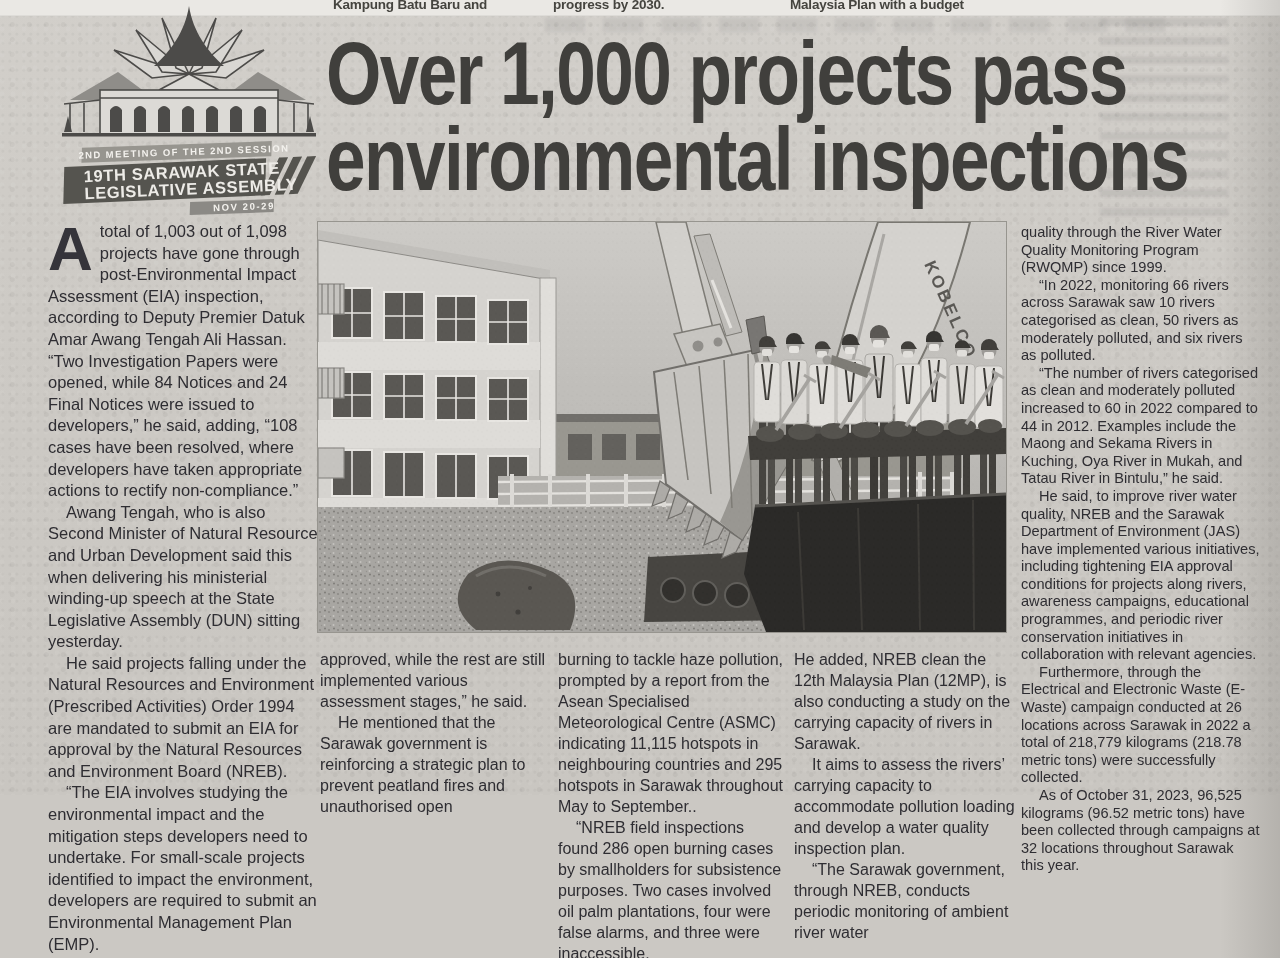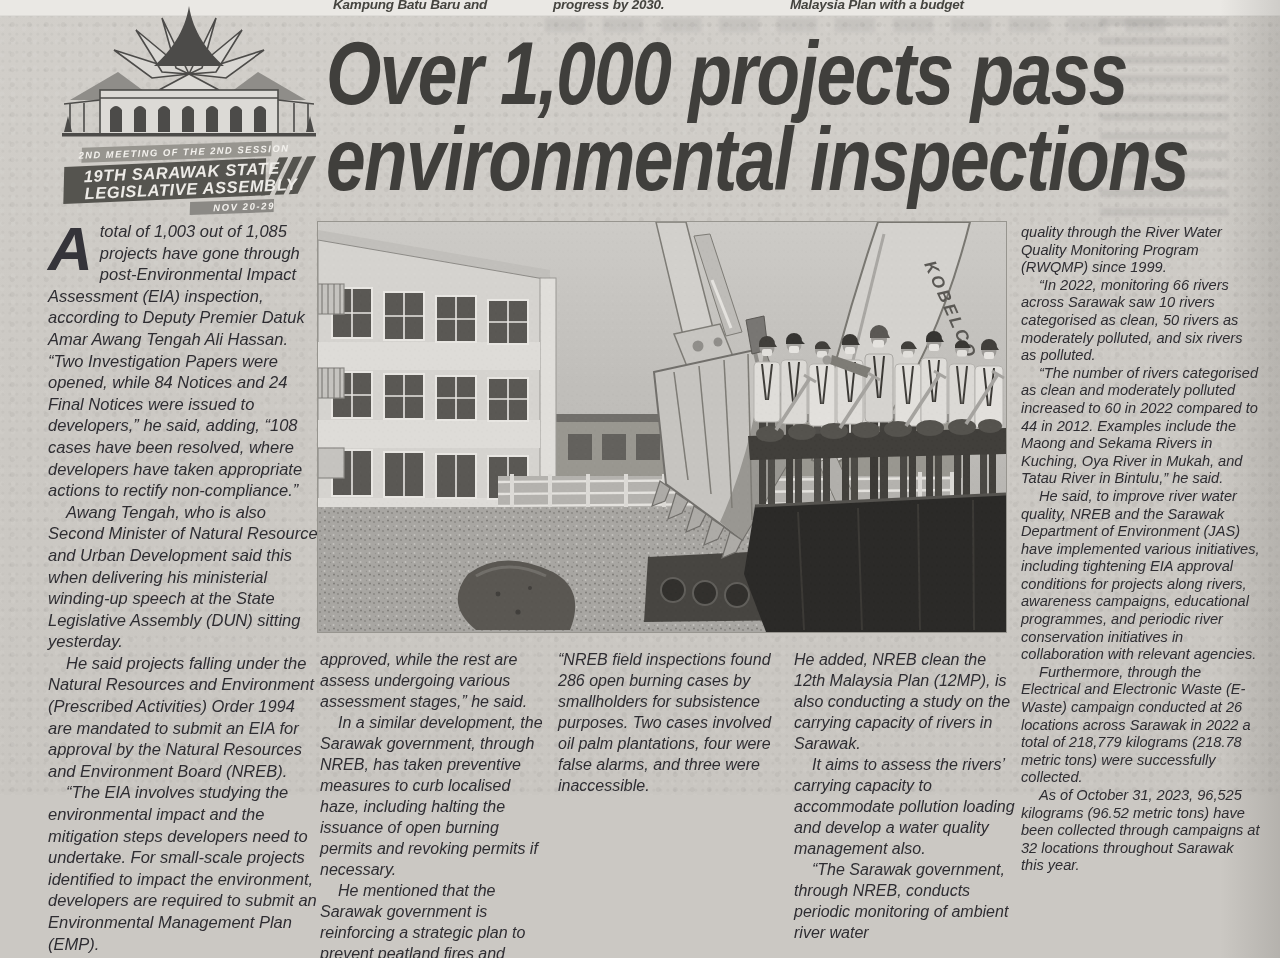--- a/index.html
+++ b/index.html
@@ -10,21 +10,20 @@
   }
   #page{
     position:relative;width:1280px;height:795px;
     background:
       radial-gradient(circle at 18% 22%, rgba(255,255,255,.05) 0 2px, transparent 3px),
       radial-gradient(circle at 72% 64%, rgba(0,0,0,.04) 0 2px, transparent 3px),
       radial-gradient(circle at 40% 80%, rgba(0,0,0,.03) 0 1px, transparent 2px),
       linear-gradient(180deg,#d2cfca 0%,#cdcac5 40%,#c9c6c1 100%);
     background-size: 11px 13px, 17px 15px, 7px 9px, 100% 100%;
     color:#2e2d32;
-    font-style:italic;
   }
   .top-strip{
     position:absolute;left:0;top:0;width:1280px;height:15px;
     background:#eae8e4;overflow:hidden;
     border-bottom:1px solid rgba(0,0,0,.05);
   }
   .frag{position:absolute;top:-3px;font-size:13.5px;font-weight:700;color:#45443f;letter-spacing:-0.2px;}
   .fold{position:absolute;right:0;top:0;width:60px;height:958px;
     background:linear-gradient(90deg,transparent,rgba(64,62,58,.16));pointer-events:none;}
   .ghost{
@@ -436,35 +435,35 @@
           <line x1="540" y1="286" x2="544" y2="408"></line>
         <line x1="600" y1="282" x2="602" y2="408"></line>
           <line x1="655" y1="278" x2="656" y2="408"></line>
       </g>
 
       <rect x="0" y="0" width="688" height="410" fill="url(#grav)" opacity="0.06"></rect>
     </svg>
   </div>
 
   <div class="col col-1">
-    <p class="lead"><span class="dropcap">A</span><span>total of 1,003 out of 1,085 projects have gone through post-Environmental Impact Assessment (EIA) inspection, according to Deputy Premier Datuk Amar Awang Tengah Ali Hassan.</span></p>
+    <p class="lead"><span class="dropcap">A</span><span>total of 1,003 out of 1,098 projects have gone through post-Environmental Impact Assessment (EIA) inspection, according to Deputy Premier Datuk Amar Awang Tengah Ali Hassan.</span></p>
     <span><p>“Two Investigation Papers were opened, while 84 Notices and 24 Final Notices were issued to developers,” he said, adding, “108 cases have been resolved, where developers have taken appropriate actions to rectify non-compliance.”</p><p>Awang Tengah, who is also Second Minister of Natural Resource and Urban Development said this when delivering his ministerial winding-up speech at the State Legislative Assembly (DUN) sitting yesterday.</p><p>He said projects falling under the Natural Resources and Environment (Prescribed Activities) Order 1994 are mandated to submit an EIA for approval by the Natural Resources and Environment Board (NREB).</p><p>“The EIA involves studying the environmental impact and the mitigation steps developers need to undertake. For small-scale projects identified to impact the environment, developers are required to submit an Environmental Management Plan (EMP).</p><p>“As of October 31 this year, 49 EIA reports and 78 EMPs have been received. Out of these, 48 EIA reports and 72 EMPs have been</p></span>
   </div>
 
   <div class="col col-2">
-      <p>approved, while the rest are assess undergoing various assessment stages,” he said.</p>
-      <p>In a similar development, the Sarawak government, through NREB, has taken preventive measures to curb localised haze, including halting the issuance of open burning permits and revoking permits if necessary.</p>
+      <p>approved, while the rest are still implemented various assessment stages,” he said.</p>
       <p>He mentioned that the Sarawak government is reinforcing a strategic plan to prevent peatland fires and unauthorised open</p>
     </div>
   <div class="col col-3">
+      <p>burning to tackle haze pollution, prompted by a report from the Asean Specialised Meteorological Centre (ASMC) indicating 11,115 hotspots in neighbouring countries and 295 hotspots in Sarawak throughout May to September..</p>
       <p>“NREB field inspections found 286 open burning cases by smallholders for subsistence purposes. Two cases involved oil palm plantations, four were false alarms, and three were inaccessible.</p>
     </div>
   <div class="col col-4">
       <p>He added, NREB clean the 12th Malaysia Plan (12MP), is also conducting a study on the carrying capacity of rivers in Sarawak.</p>
-      <p>It aims to assess the rivers’ carrying capacity to accommodate pollution loading and develop a water quality management also.</p>
+      <p>It aims to assess the rivers’ carrying capacity to accommodate pollution loading and develop a water quality inspection plan.</p>
       <p>“The Sarawak government, through NREB, conducts periodic monitoring of ambient river water</p>
     </div>
 
   <div class="col col-5">
       <p>quality through the River Water Quality Monitoring Program (RWQMP) since 1999.</p>
       <p>“In 2022, monitoring 66 rivers across Sarawak saw 10 rivers categorised as clean, 50 rivers as moderately polluted, and six rivers as polluted.</p>
       <p>“The number of rivers categorised as clean and moderately polluted increased to 60 in 2022 compared to 44 in 2012. Examples include the Maong and Sekama Rivers in Kuching, Oya River in Mukah, and Tatau River in Bintulu,” he said.</p>
       <p>He said, to improve river water quality, NREB and the Sarawak Department of Environment (JAS) have implemented various initiatives, including tightening EIA approval conditions for projects along rivers, awareness campaigns, educational programmes, and periodic river conservation initiatives in collaboration with relevant agencies.</p>
       <p>Furthermore, through the Electrical and Electronic Waste (E-Waste) campaign conducted at 26 locations across Sarawak in 2022 a total of 218,779 kilograms (218.78 metric tons) were successfully collected.</p>
       <p>As of October 31, 2023, 96,525 kilograms (96.52 metric tons) have been collected through campaigns at 32 locations throughout Sarawak this year.</p>

